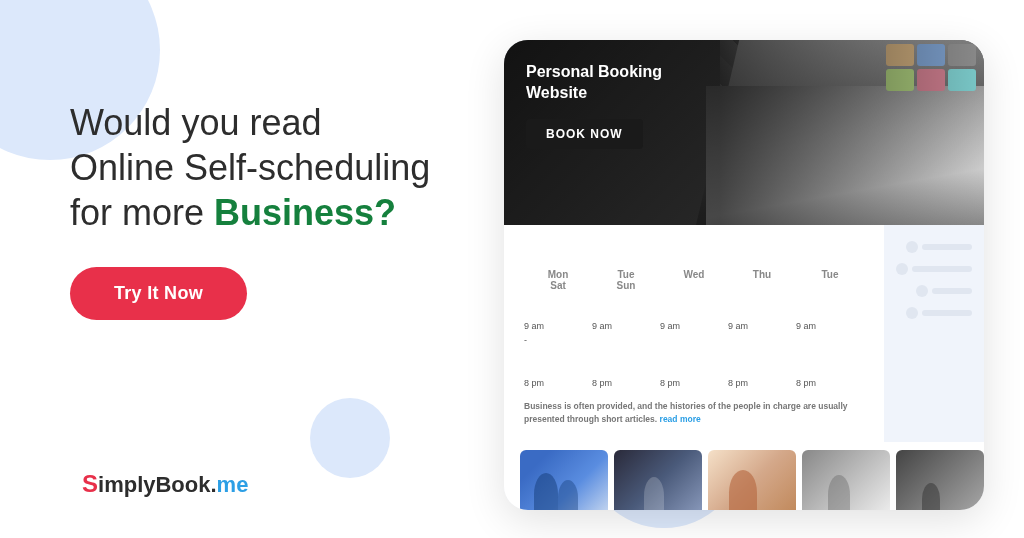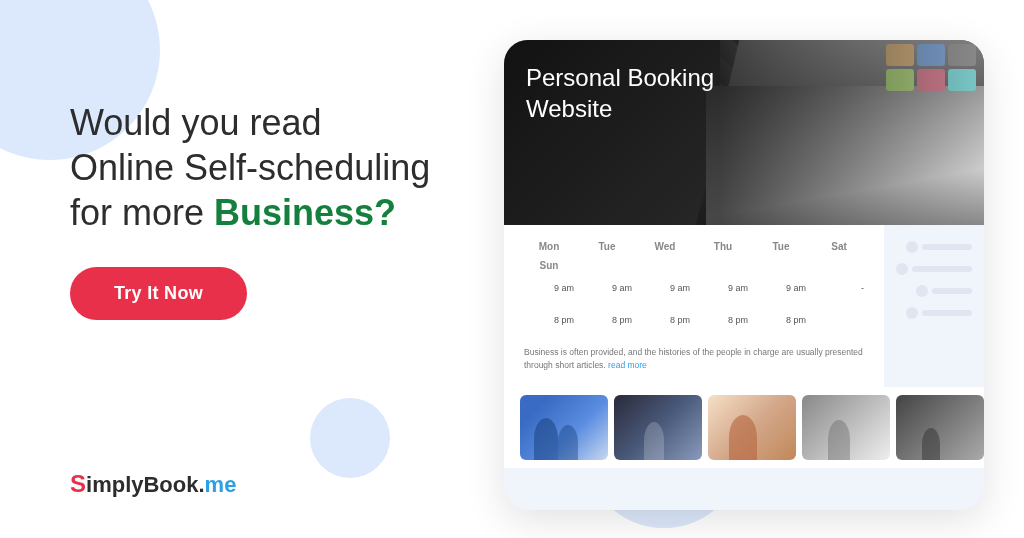--- a/index.html
+++ b/index.html
@@ -90,20 +90,21 @@
       z-index: 1;
       display: flex;
       align-items: center;
       gap: 0;
     }
 
     .logo-text {
       font-size: 22px;
       font-weight: 700;
       color: #2d2d2d;
+      margin-left: 12px;
     }
 
     .logo-s {
       color: #e8304a;
       font-size: 24px;
       font-weight: 700;
     }
 
     .logo-me {
       color: #2c9fe5;
@@ -163,22 +164,22 @@
 
     .hero-text {
       position: absolute;
       top: 22px;
       left: 22px;
       color: white;
       z-index: 2;
     }
 
     .hero-title {
-      font-size: 24px;
-      font-weight: 400;
+      font-size: 16px;
+      font-weight: 700;
       line-height: 1.3;
       margin-bottom: 15px;
     }
 
     .book-now-btn {
       background: #1a1a1a;
       color: white;
       border: none;
       padding: 8px 20px;
       border-radius: 4px;
@@ -189,45 +190,47 @@
     }
 
     
     .schedule-section {
       padding: 16px 20px 12px;
       background: white;
     }
 
     .schedule-grid {
       display: grid;
-      grid-template-columns: repeat(6, 1fr);
-      gap: 8px;
+      grid-template-columns: repeat(5, 1fr);
+      gap: 0;
       margin-bottom: 10px;
+      margin-top: 28px;
     }
 
     .schedule-day-header {
       font-size: 10px;
       color: #888;
       font-weight: 600;
       text-align: center;
     }
 
     .schedule-time {
       font-size: 9px;
       color: #555;
-      text-align: right;
+      text-align: left;
       line-height: 1.6;
     }
 
     .schedule-description {
       font-size: 8.5px;
       color: #777;
       line-height: 1.5;
       margin-top: 8px;
       padding-bottom: 4px;
+      font-weight: bold;
     }
 
     .read-more {
       color: #2c9fe5;
       font-size: 8.5px;
     }
 
     
     .schedule-wrapper {
       display: flex;
@@ -402,20 +405,21 @@
         <div class="top-photo tp4"></div>
         <div class="top-photo tp5"></div>
         <div class="top-photo tp6"></div>
       </div>
       <div class="hero-overlay"></div>
       <div class="hero-text">
         <div class="hero-title">
           <span>Personal Booking</span><br>
           <span>Website</span>
         </div>
+        <button class="book-now-btn">BOOK NOW</button>
       </div>
     </div>
 
     <div class="schedule-wrapper">
       <div class="schedule-section schedule-main">
         <div class="schedule-grid">
           <div class="schedule-day-header">Mon</div>
           <div class="schedule-day-header">Tue</div>
           <div class="schedule-day-header">Wed</div>
           <div class="schedule-day-header">Thu</div>

